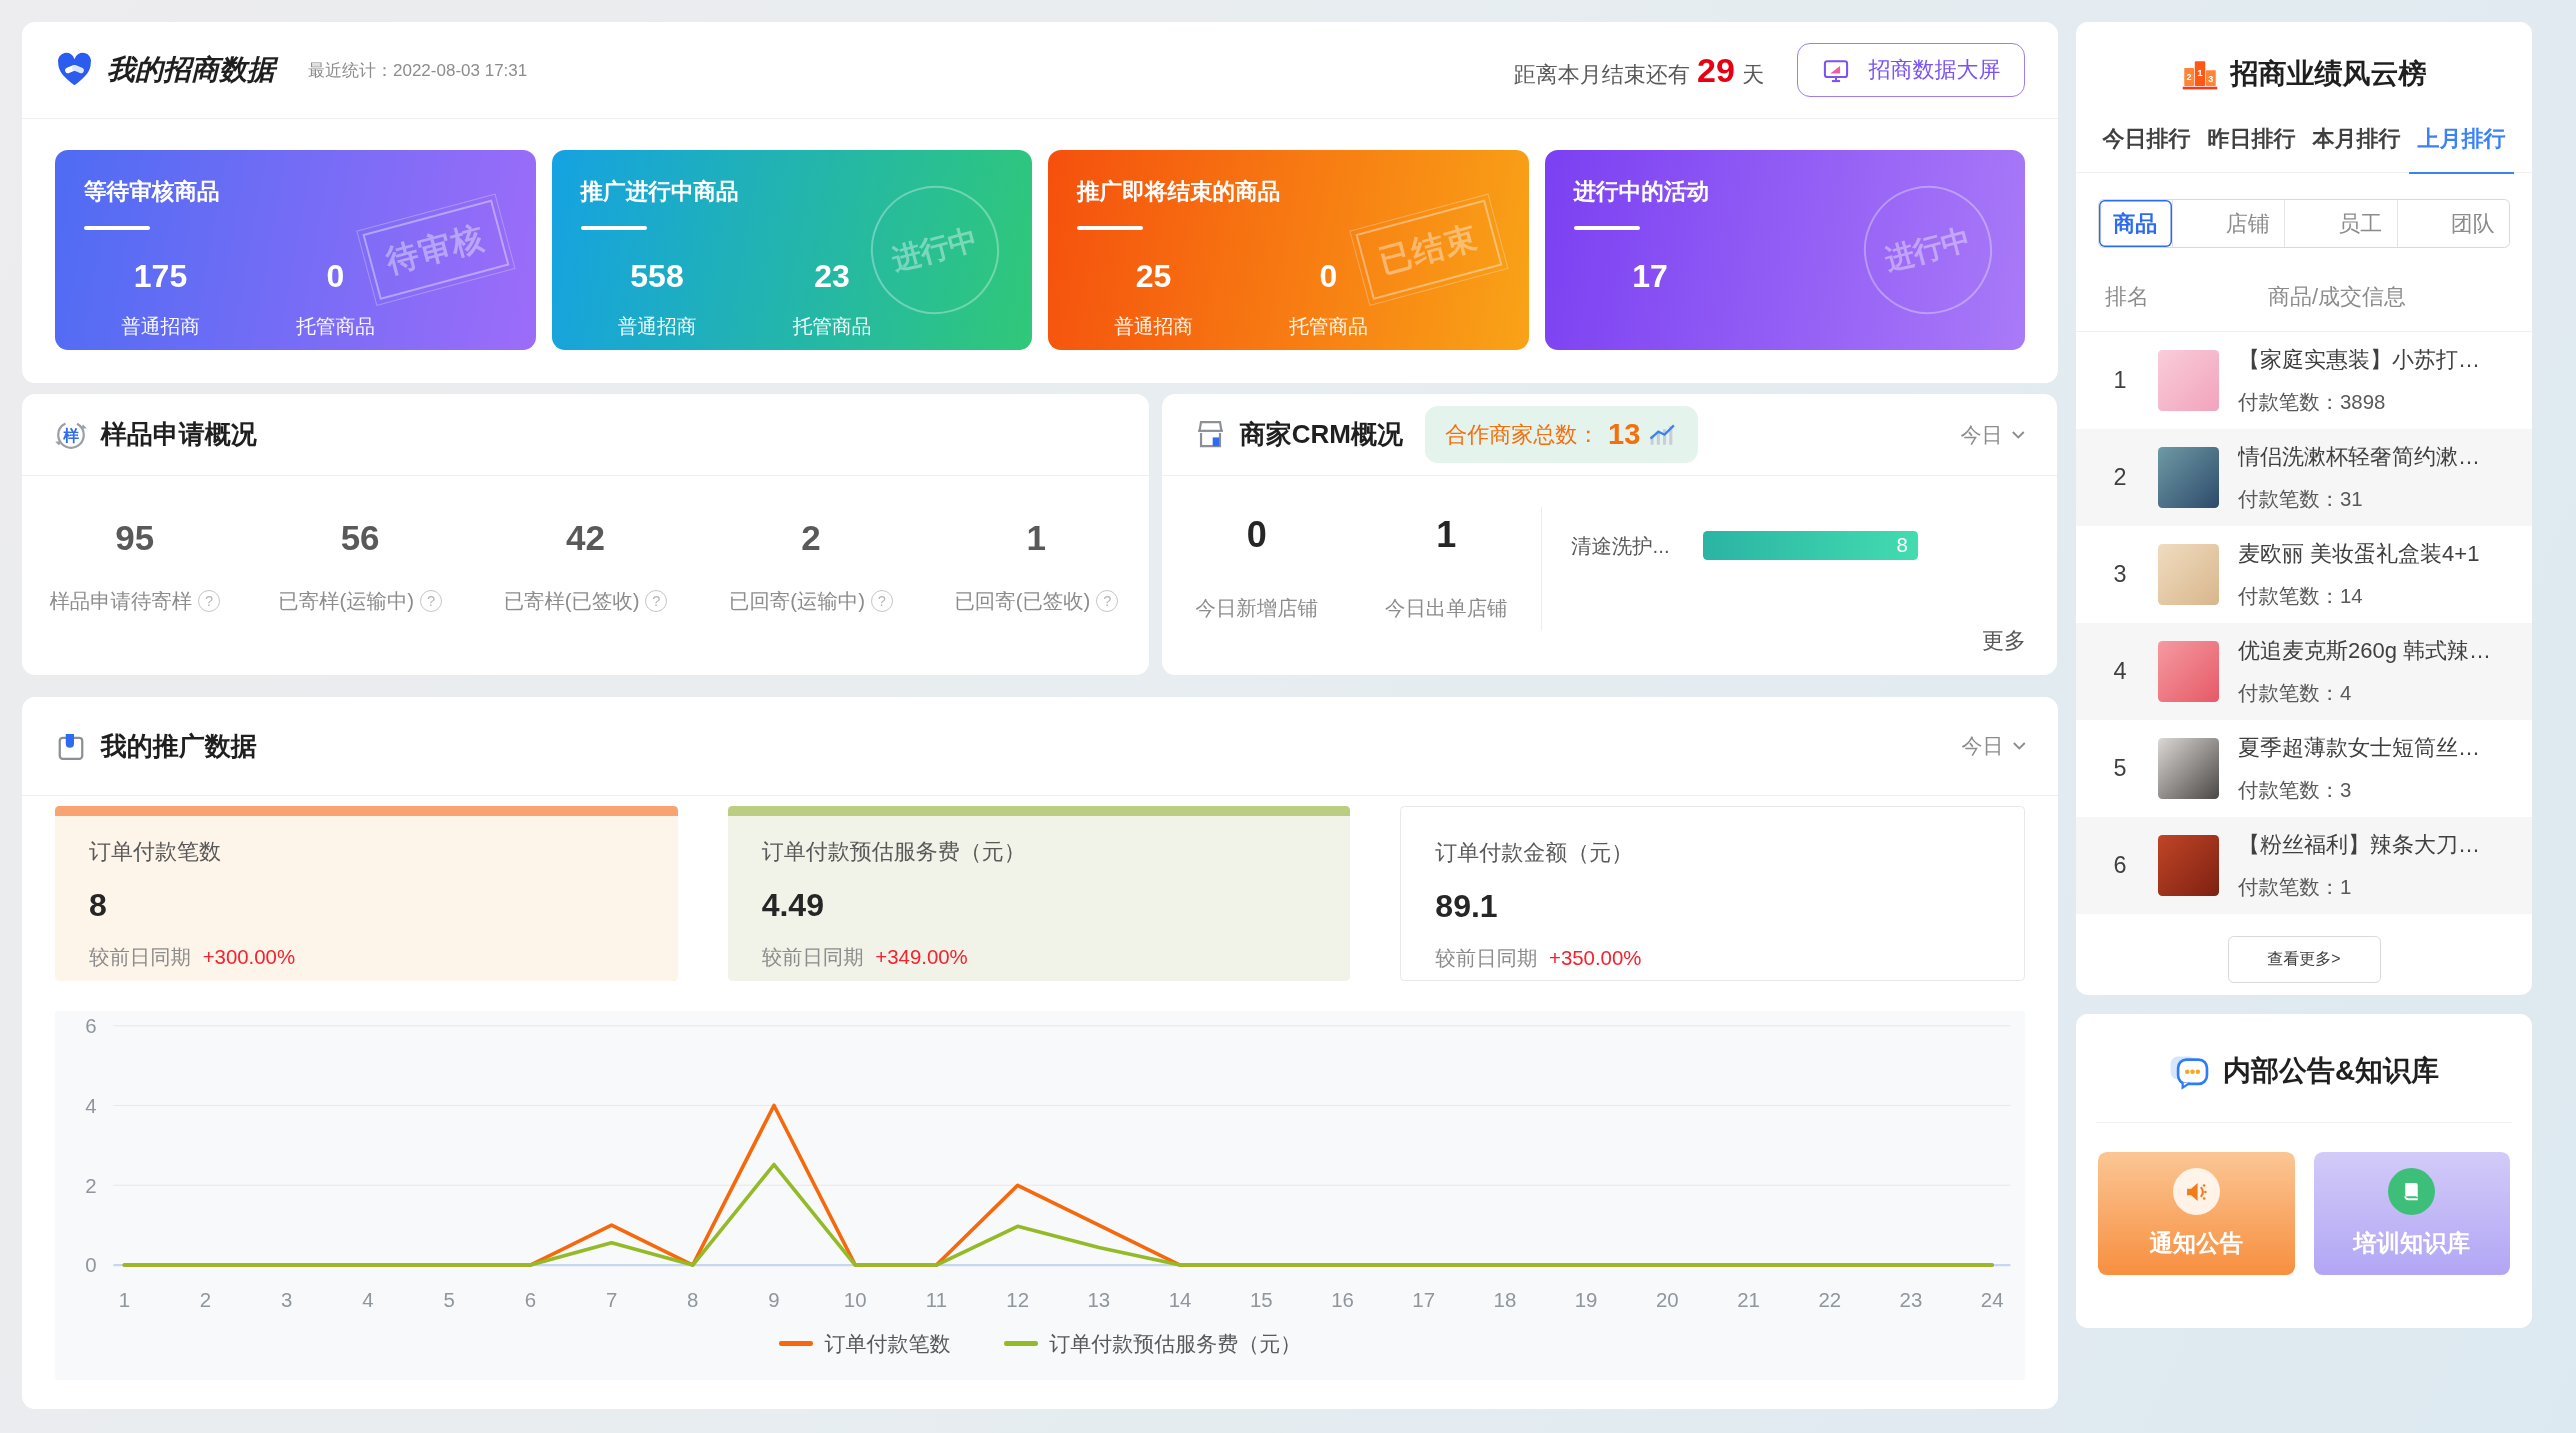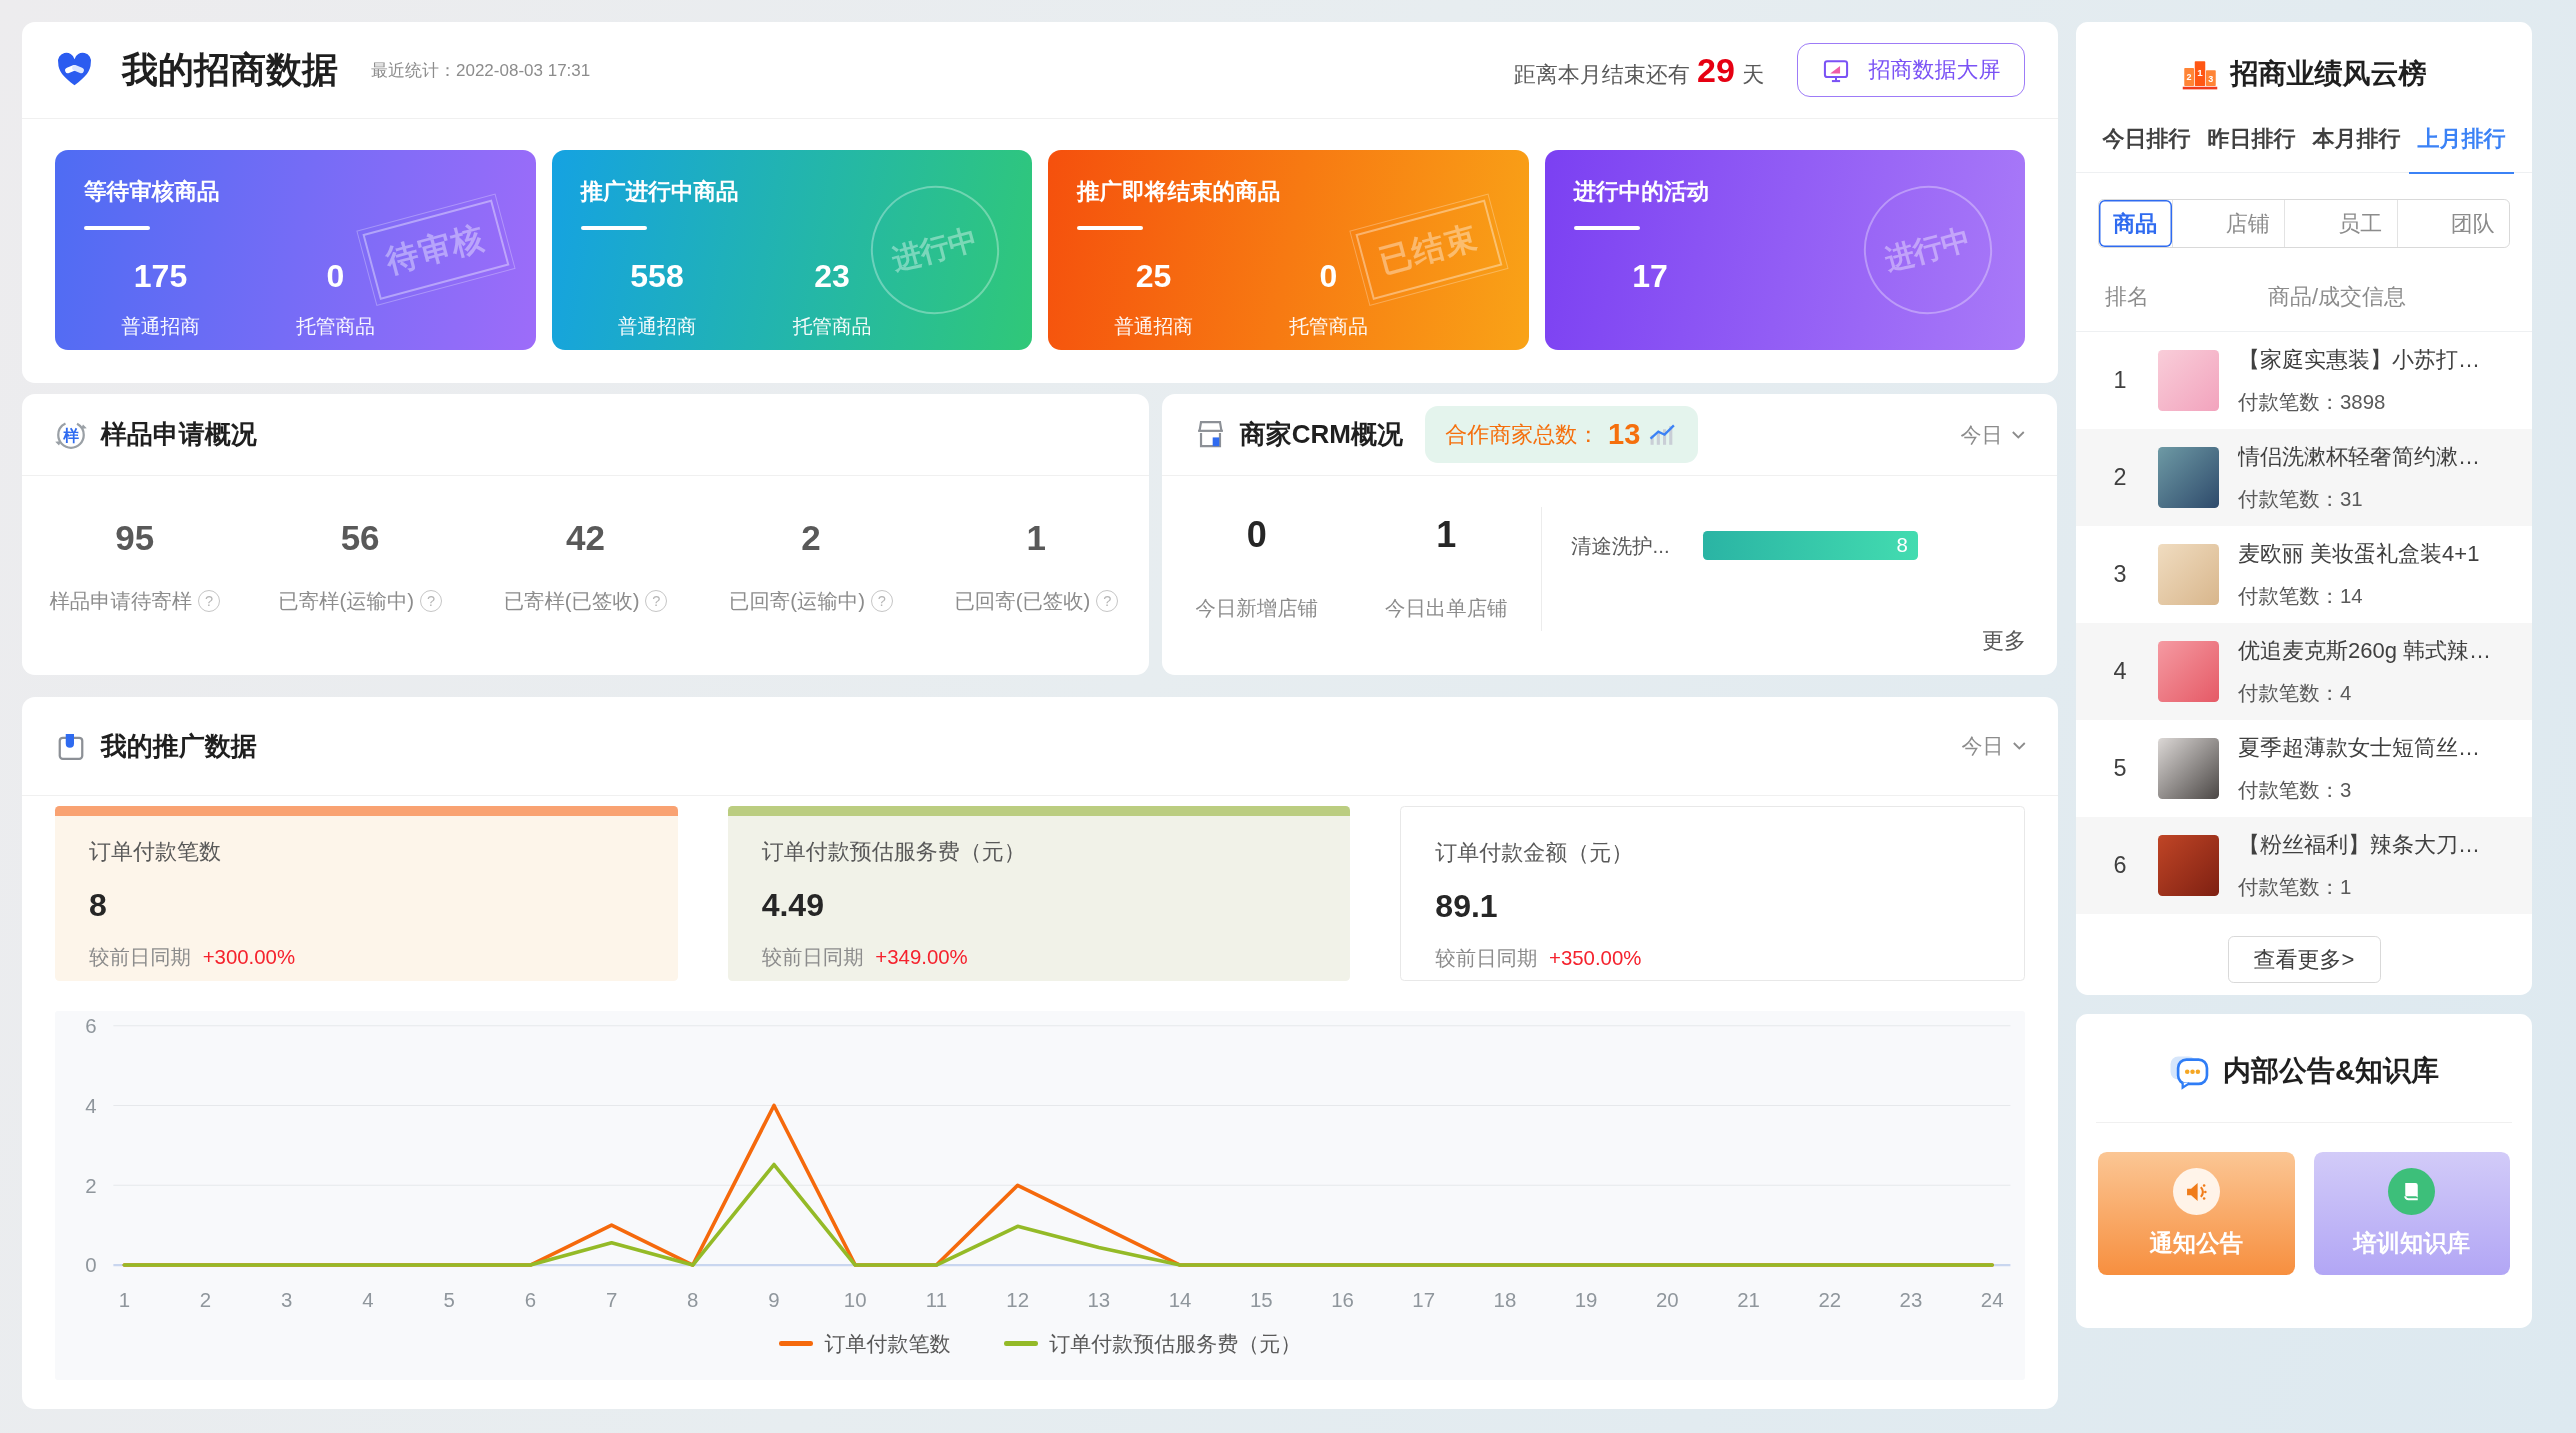--- a/index.html
+++ b/index.html
@@ -7,21 +7,21 @@
   body {
     font-family:"Liberation Sans","DejaVu Sans",sans-serif;
     background:linear-gradient(115deg,#edecee 0%,#e7edf0 45%,#dde9f0 100%);
     position:relative; overflow:hidden; color:#262626;
   }
   .card { position:absolute; background:#fff; border-radius:13px; }
 
   
   #card-a { left:22px; top:22px; width:2036px; height:361px; }
   .a-header { height:97px; display:flex; align-items:center; padding:0 33px; border-bottom:0.7px solid #f0f0f0; }
-  .sec-title { font-size:36px; font-weight:700; color:#1f1f1f; margin-left:28px; }
+  .sec-title { font-size:28px; font-weight:700; color:#1f1f1f; margin-left:13px;font-style:italic; }
   .stat-time { font-size:17px; color:#8c8c8c; margin-left:33px; }
   .a-right { margin-left:auto; display:flex; align-items:center; }
   .countdown { font-size:22px; color:#595959; display:flex; align-items:baseline; }
   .countdown b { font-size:34px; color:#e60012; margin:0 7.3px; }
   .bigscreen-btn { margin-left:33px; height:54px; padding:0 23.4px; border:1.5px solid #9d7bf7; border-radius:13px;
     color:#7a52f5; font-size:22px; display:flex; align-items:center; gap:19px; background:#fff; cursor:pointer; }
   .promo-row { position:absolute; left:33px; right:33px; top:128px; display:flex; gap:16px; }
   .promo-card { flex:1; height:200px; border-radius:13px; padding:26px 29px; position:relative; overflow:hidden; color:#fff; }
   .promo-title { font-size:22.6px; font-weight:600; }
   .promo-underline { width:66px; height:4.4px; background:#fff; border-radius:2.2px; margin-top:19px; }
@@ -101,21 +101,21 @@
   .rank-head .col-rank { width:66px; }
   .rank-head .col-info { flex:1; text-align:center; }
   .rank-row { height:97px; display:flex; align-items:center; padding:0 22px; }
   .rank-row:nth-child(even) { background:#f6f6f6; }
   .rank-num { width:44px; text-align:center; font-size:23.4px; color:#404040; }
   .thumb { width:61px; height:61px; border-radius:4.4px; margin:0 19px 0 16px; flex:none; }
   .rank-info { min-width:0; }
   .rank-name { font-size:22px; color:#404040; white-space:nowrap; overflow:hidden; text-overflow:ellipsis; max-width:263px; }
   .rank-count { font-size:20.4px; color:#595959; margin-top:13px; }
   .more-btn { margin:22px auto 0; width:153px; height:47px; border:1.5px solid #d9d9d9; border-radius:5.8px; background:#fff;
-    font-size:22px; color:#404040; display:flex; align-items:center; justify-content:center; cursor:pointer; }
+    font-size:16px; color:#404040; display:flex; align-items:center; justify-content:center; cursor:pointer; }
 
   
   #card-f { left:2076px; top:1014px; width:456px; height:314px; border-radius:11.7px; }
   .kn-title { margin-top:38px; display:flex; justify-content:center; align-items:center; gap:13px; }
   .kn-title span { font-size:28px; font-weight:700; color:#1f1f1f; }
   .kn-divider { margin:32px 20.4px 0; border-bottom:0.7px solid #f0f0f0; }
   .tiles { margin:29px 22px 0; display:flex; gap:19px; }
   .tile { flex:1; height:123px; border-radius:8.8px; display:flex; flex-direction:column; align-items:center;
     justify-content:center; gap:11.7px; color:#fff; font-size:23.4px; font-weight:600; cursor:pointer; }
   .tile.orange { background:linear-gradient(180deg,#fbc694,#f78f3f); }

